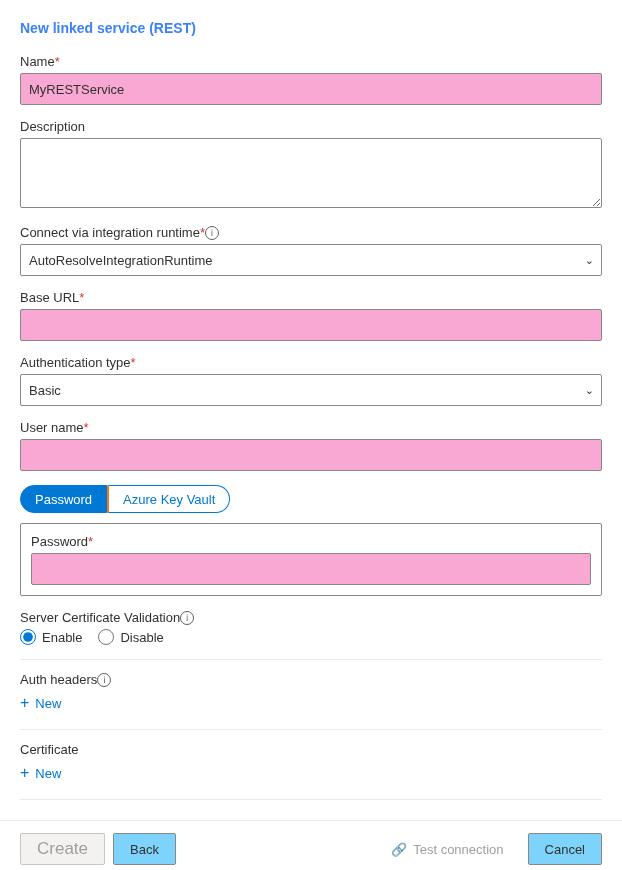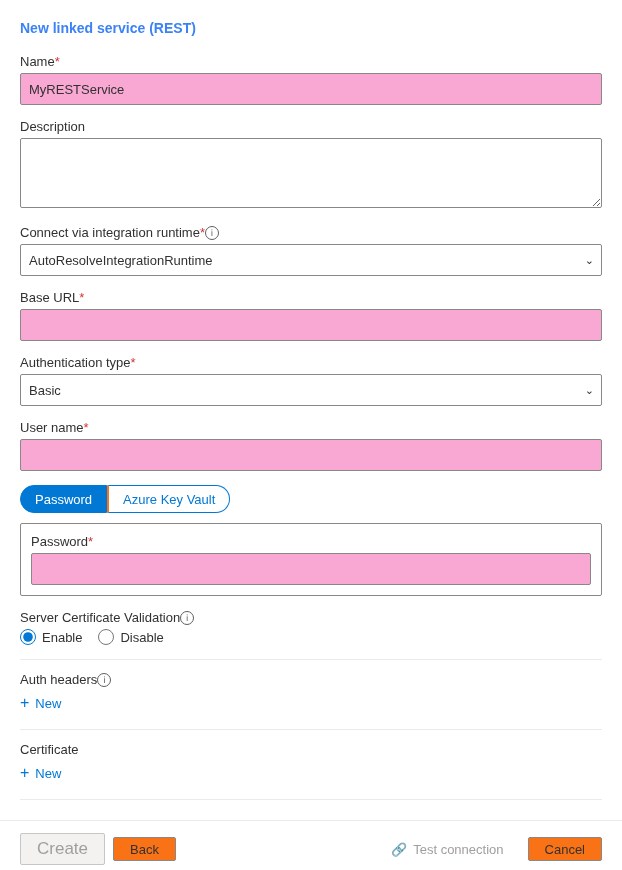--- a/index.html
+++ b/index.html
@@ -208,23 +208,23 @@
       font-size: 17px;
       cursor: pointer;
     }
     .btn-primary:disabled {
       background: #f3f2f1;
       color: #a19f9d;
       border-color: #c8c6c4;
       cursor: not-allowed;
     }
     .btn-default {
-      height: 24px;
+      height: 32px;
       padding: 0 16px;
-      background: #f97316;
+      background: #7dd3fc;
       color: #323130;
       border: 1px solid #8a8886;
       border-radius: 2px;
       font-size: 13px;
       cursor: pointer;
     }
     .btn-test {
       height: 32px;
       padding: 0 16px;
       background: #fff;

